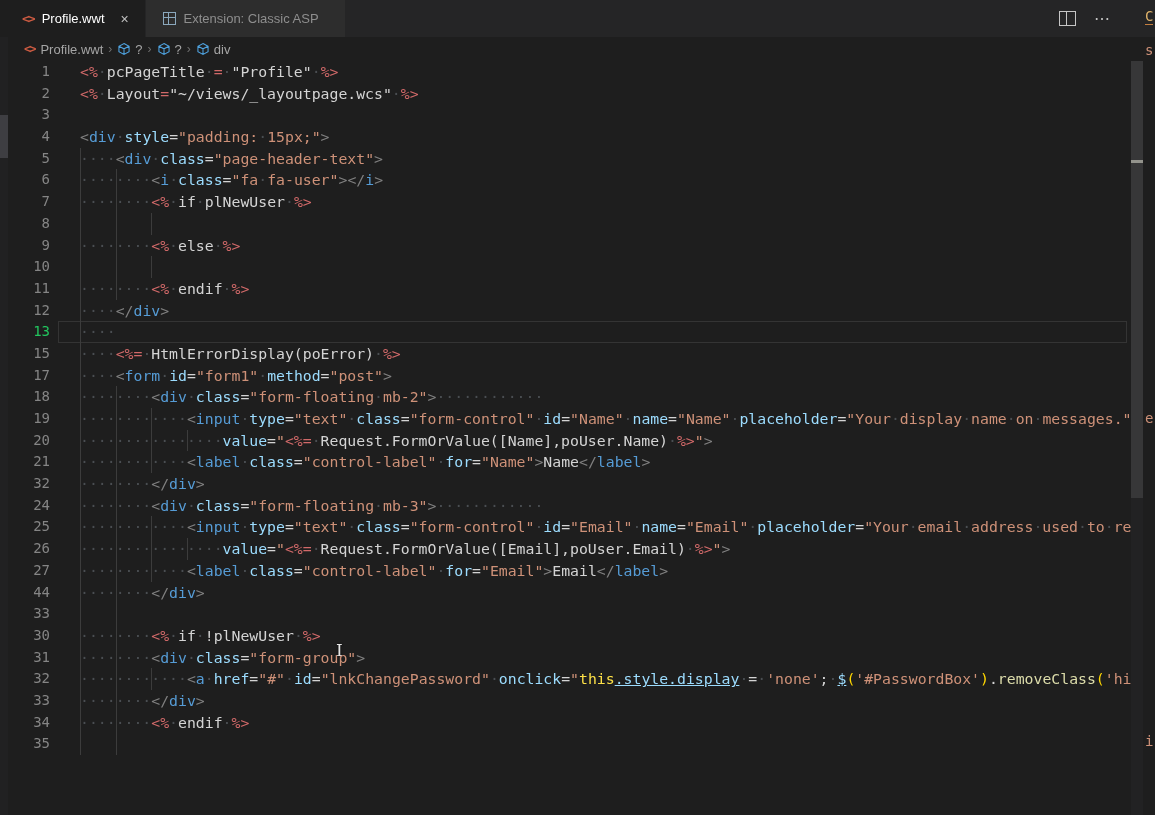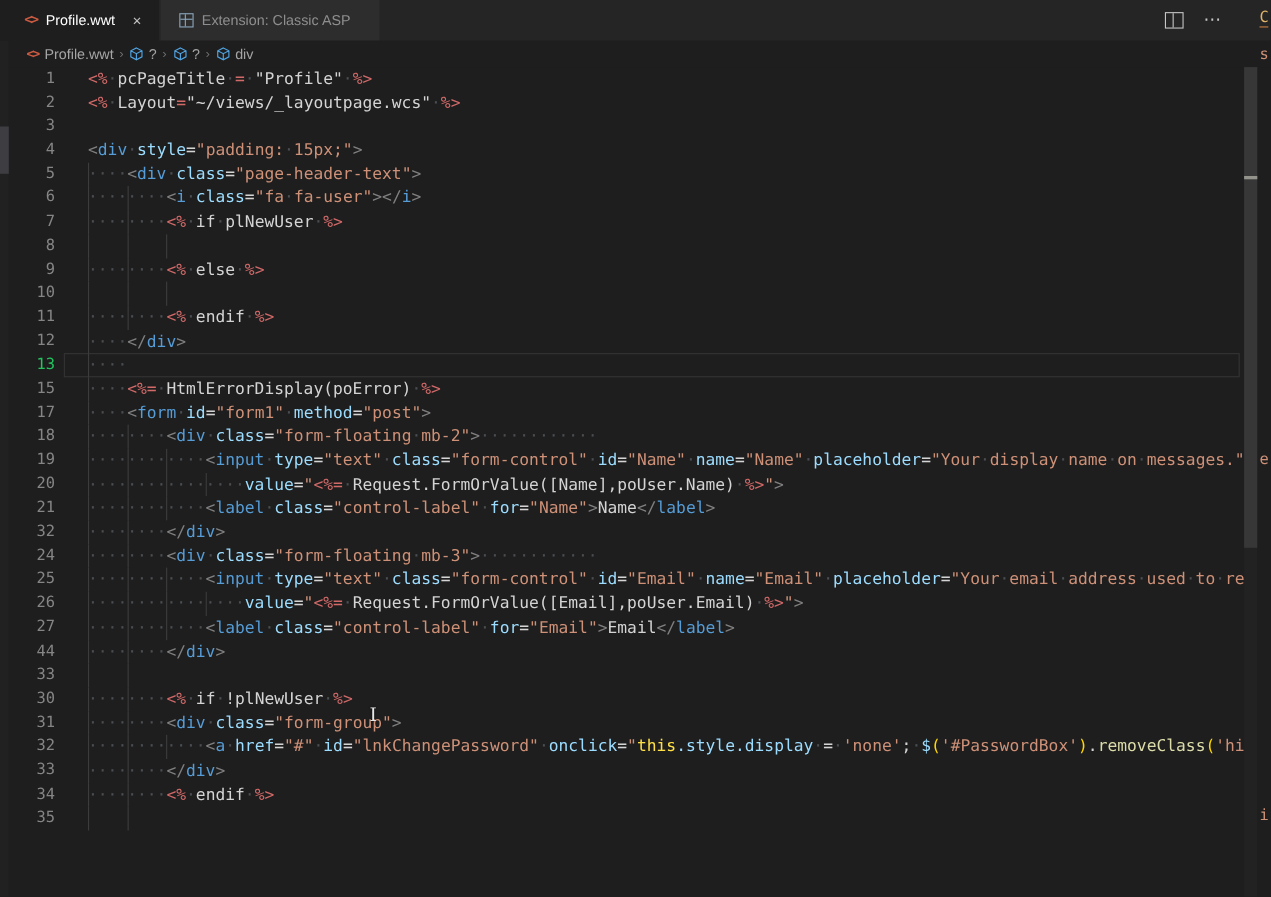--- a/index.html
+++ b/index.html
@@ -37,21 +37,21 @@
   .lc{margin-left:30px;flex:1;position:relative;}
   .gd{position:absolute;top:0;bottom:0;width:1px;background:#3c3c3c;}
   .dt{color:#4a4e52;}
   .tk-txt{color:#d4d4d4;}
   .tk-pun{color:#808080;}
   .tk-tag{color:#569cd6;}
   .tk-att{color:#9cdcfe;}
   .tk-str{color:#ce9178;}
   .tk-srv{color:#d16969;}
   .tk-kw{color:#fde047;}
-  .tk-prp{color:#9cdcfe;}
+  .tk-prp{color:#9cdcfe;text-decoration:underline;}
   .tk-fn{color:#dcdcaa;}
   .tk-brk{color:#ffd700;}
   
   .lstrip{position:absolute;left:0;top:37px;bottom:0;width:8px;background:#212122;}
   .lseg{position:absolute;left:0;top:78px;width:8px;height:43px;background:#3e3e42;}
   
   .sbar{position:absolute;left:1131px;top:61px;bottom:0;width:12px;background:#222223;}
   .sthumb{position:absolute;left:0;right:0;top:0;height:437px;background:#373738;}
   .smark{position:absolute;left:0;right:0;top:99px;height:3px;background:#93938c;}
   

